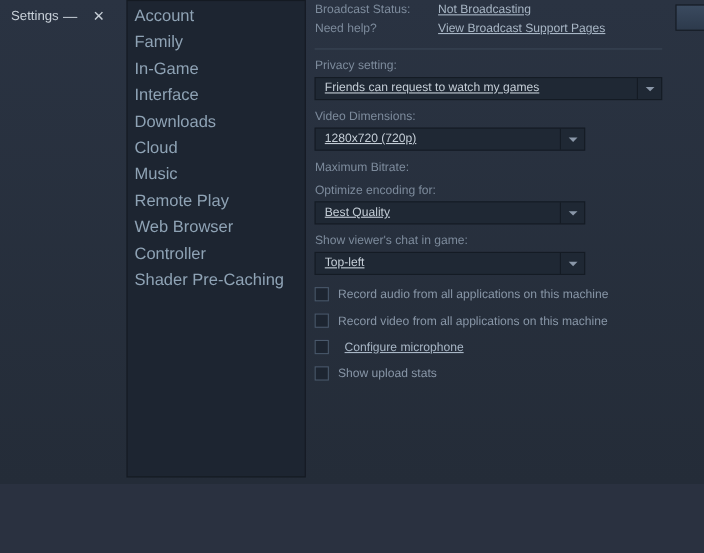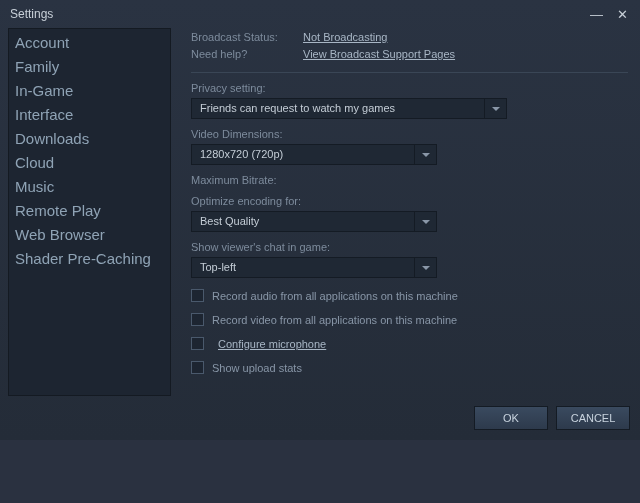--- a/index.html
+++ b/index.html
@@ -9,38 +9,38 @@
     width: 640px;
     height: 503px;
     overflow: hidden;
     font-size: 12px;
   }
   .window {
     width: 640px;
     height: 440px;
     background: linear-gradient(to bottom, #2a3342 0%, #242c38 100%);
     display: flex;
-    flex-direction: column;
+    flex-direction: row;
   }
   .titlebar {
     height: 28px;
     display: flex;
     align-items: center;
     justify-content: space-between;
     padding: 0 8px 0 10px;
     color: #c8d0d8;
     font-size: 12px;
   }
   .titlebar .controls { display: flex; gap: 6px; }
   .titlebar .ctl { color: #c8d0d8; font-size: 13px; cursor: pointer; padding: 0 4px; }
   .content {
     flex: 1;
     display: flex;
     padding: 0 8px 6px 8px;
-    gap: 16px;
+    gap: 4px;
     min-height: 0;
   }
   .sidebar {
     width: 163px;
     background: #1d2531;
     border: 1px solid #141a22;
     padding: 2px 0;
     overflow: hidden;
   }
   .sidebar-item {
@@ -86,20 +86,21 @@
     width: 246px;
     height: 21px;
     border: 1px solid #141b24;
     background: #1f2834;
   }
   .dropdown-value {
     flex: 1;
     color: #c4cdd6;
     padding: 3px 8px;
     font-size: 11px;
+    text-decoration: underline;
   }
   .dropdown-arrow {
     width: 22px;
     border-left: 1px solid #141b24;
     display: flex;
     align-items: center;
     justify-content: center;
     cursor: pointer;
   }
   .dropdown-arrow::after {
@@ -167,20 +168,21 @@
     <div class="sidebar">
       <div class="sidebar-item">Account</div>
       <div class="sidebar-item">Family</div>
       <div class="sidebar-item">In-Game</div>
       <div class="sidebar-item">Interface</div>
       <div class="sidebar-item">Downloads</div>
       <div class="sidebar-item">Cloud</div>
       <div class="sidebar-item">Music</div>
       <div class="sidebar-item">Remote Play</div>
       <div class="sidebar-item">Web Browser</div>
+      <div class="sidebar-item">Controller</div>
       <div class="sidebar-item">Shader Pre-Caching</div>
     </div>
 
     <div class="main">
 
       <div class="status-row">
         <span class="status-label">Broadcast Status:</span>
         <span class="status-link">Not Broadcasting</span>
       </div>
       <div class="status-row">

